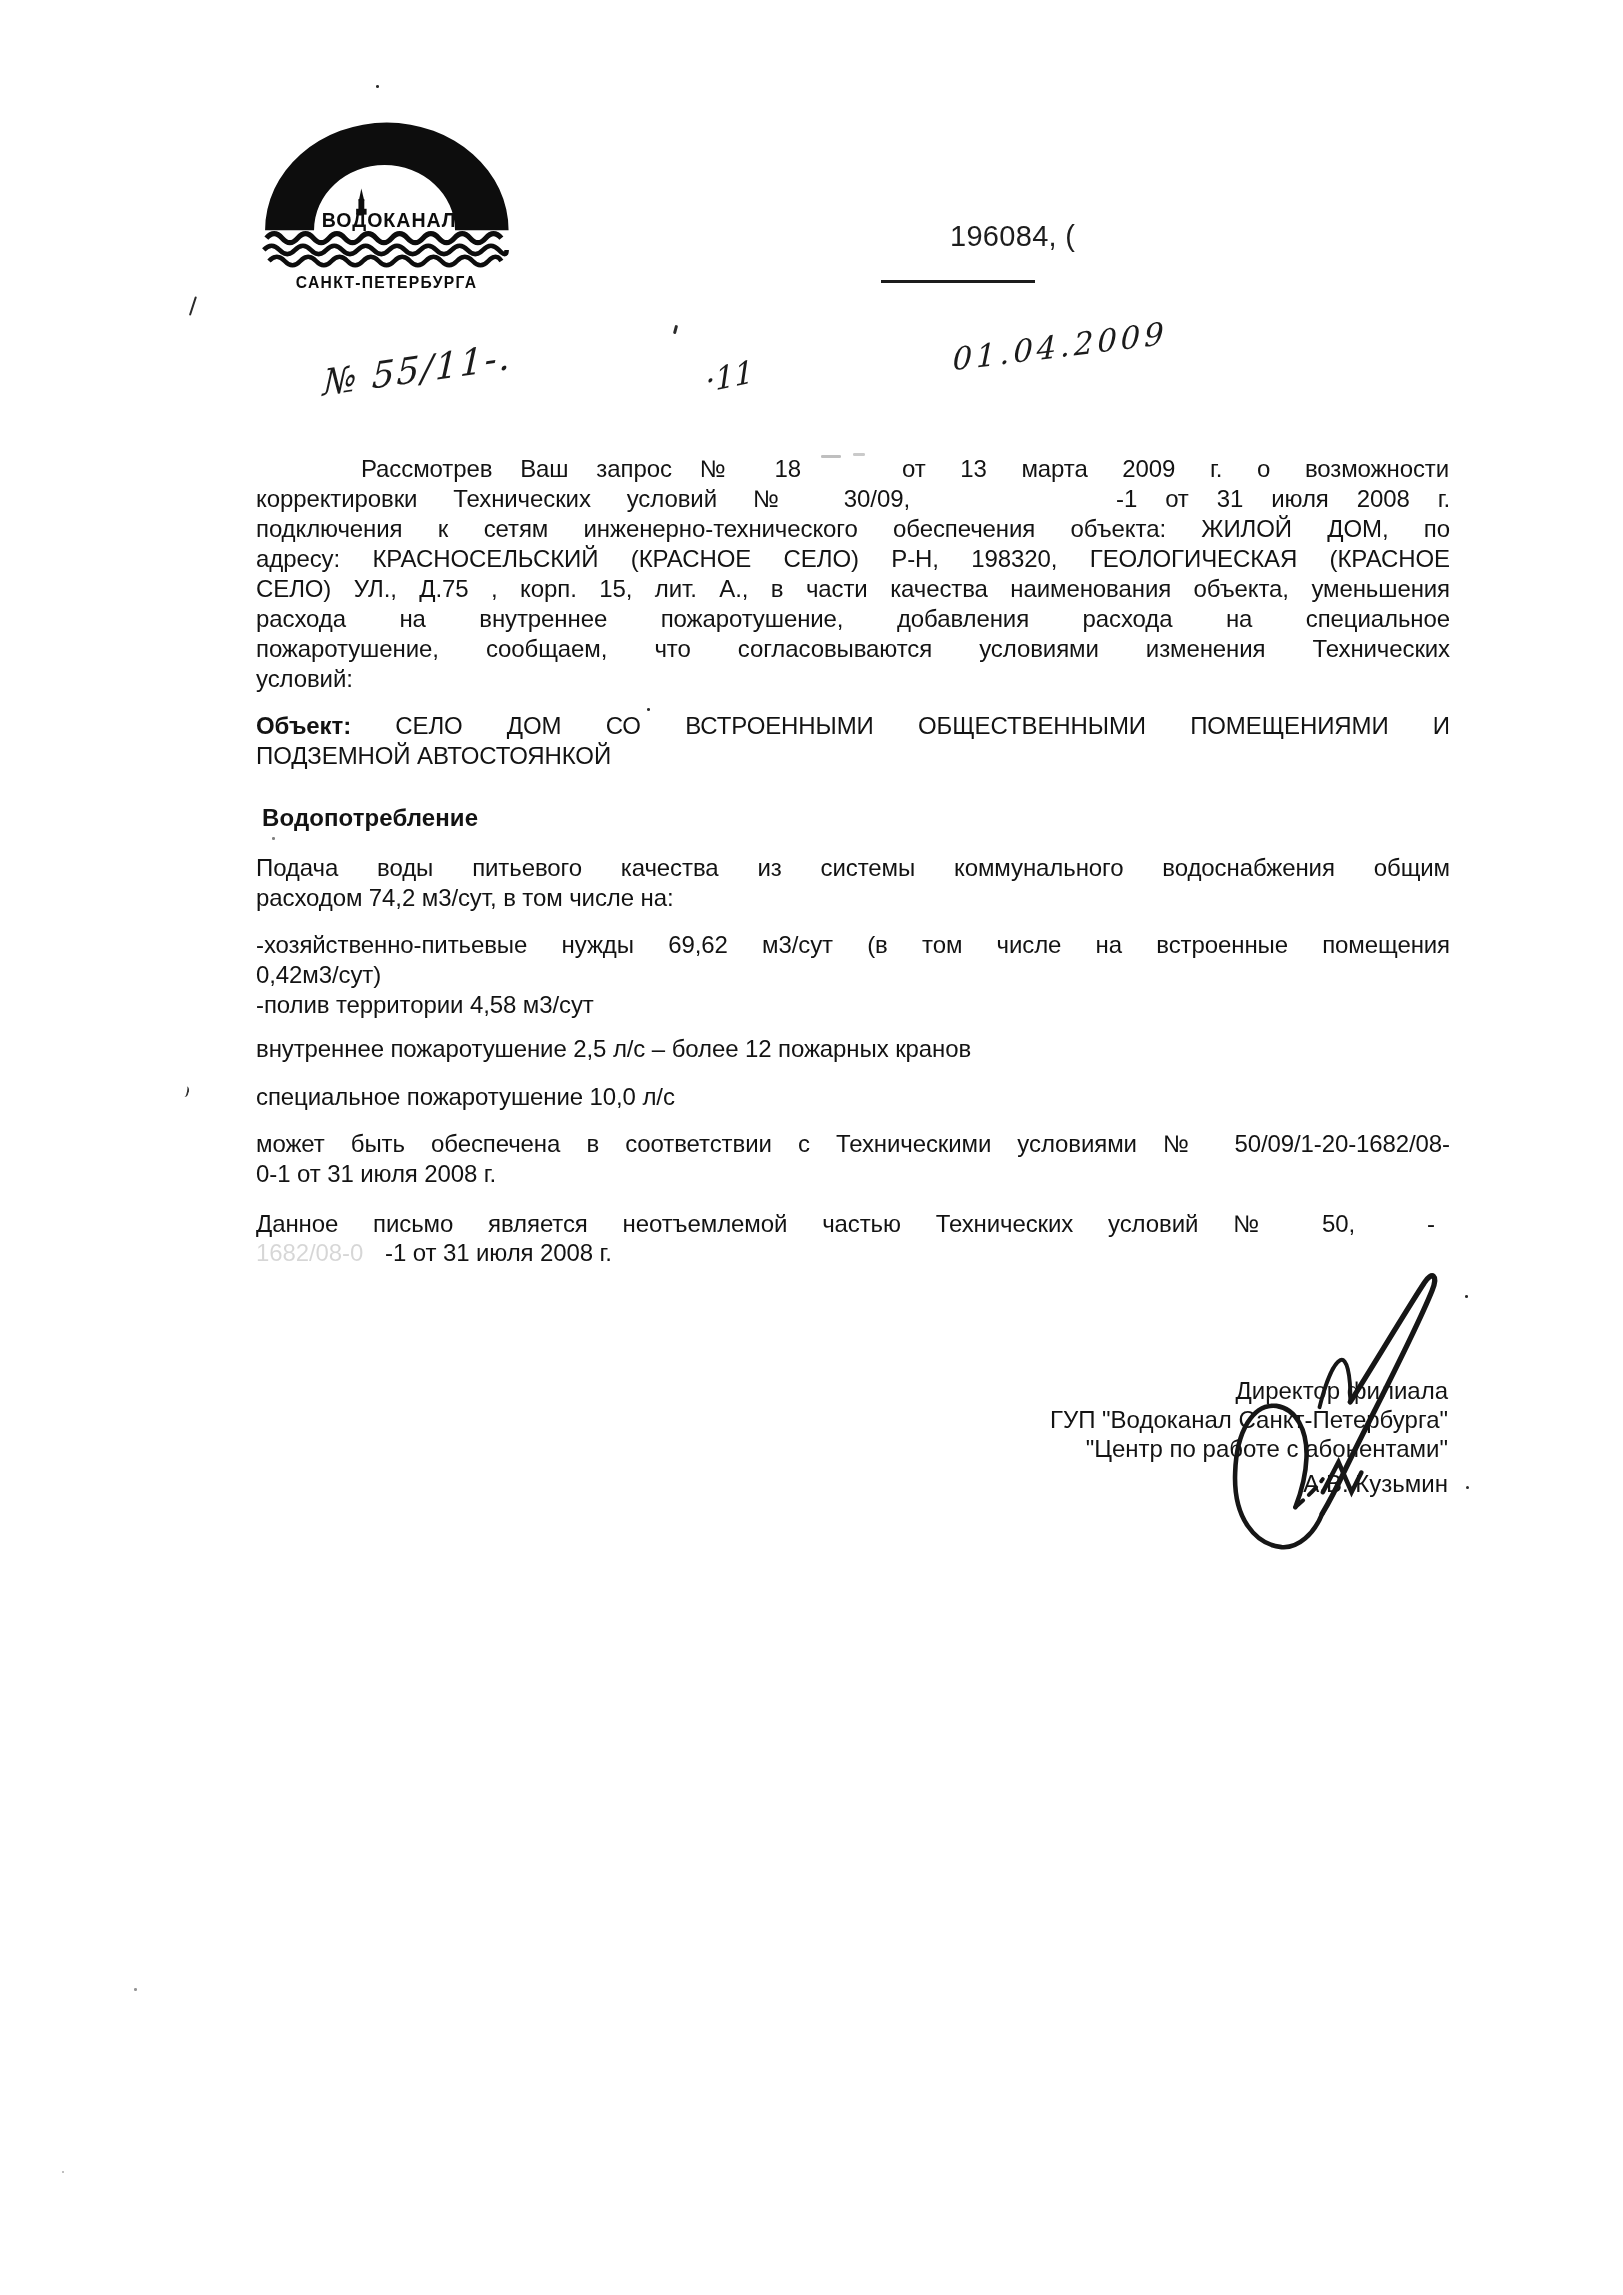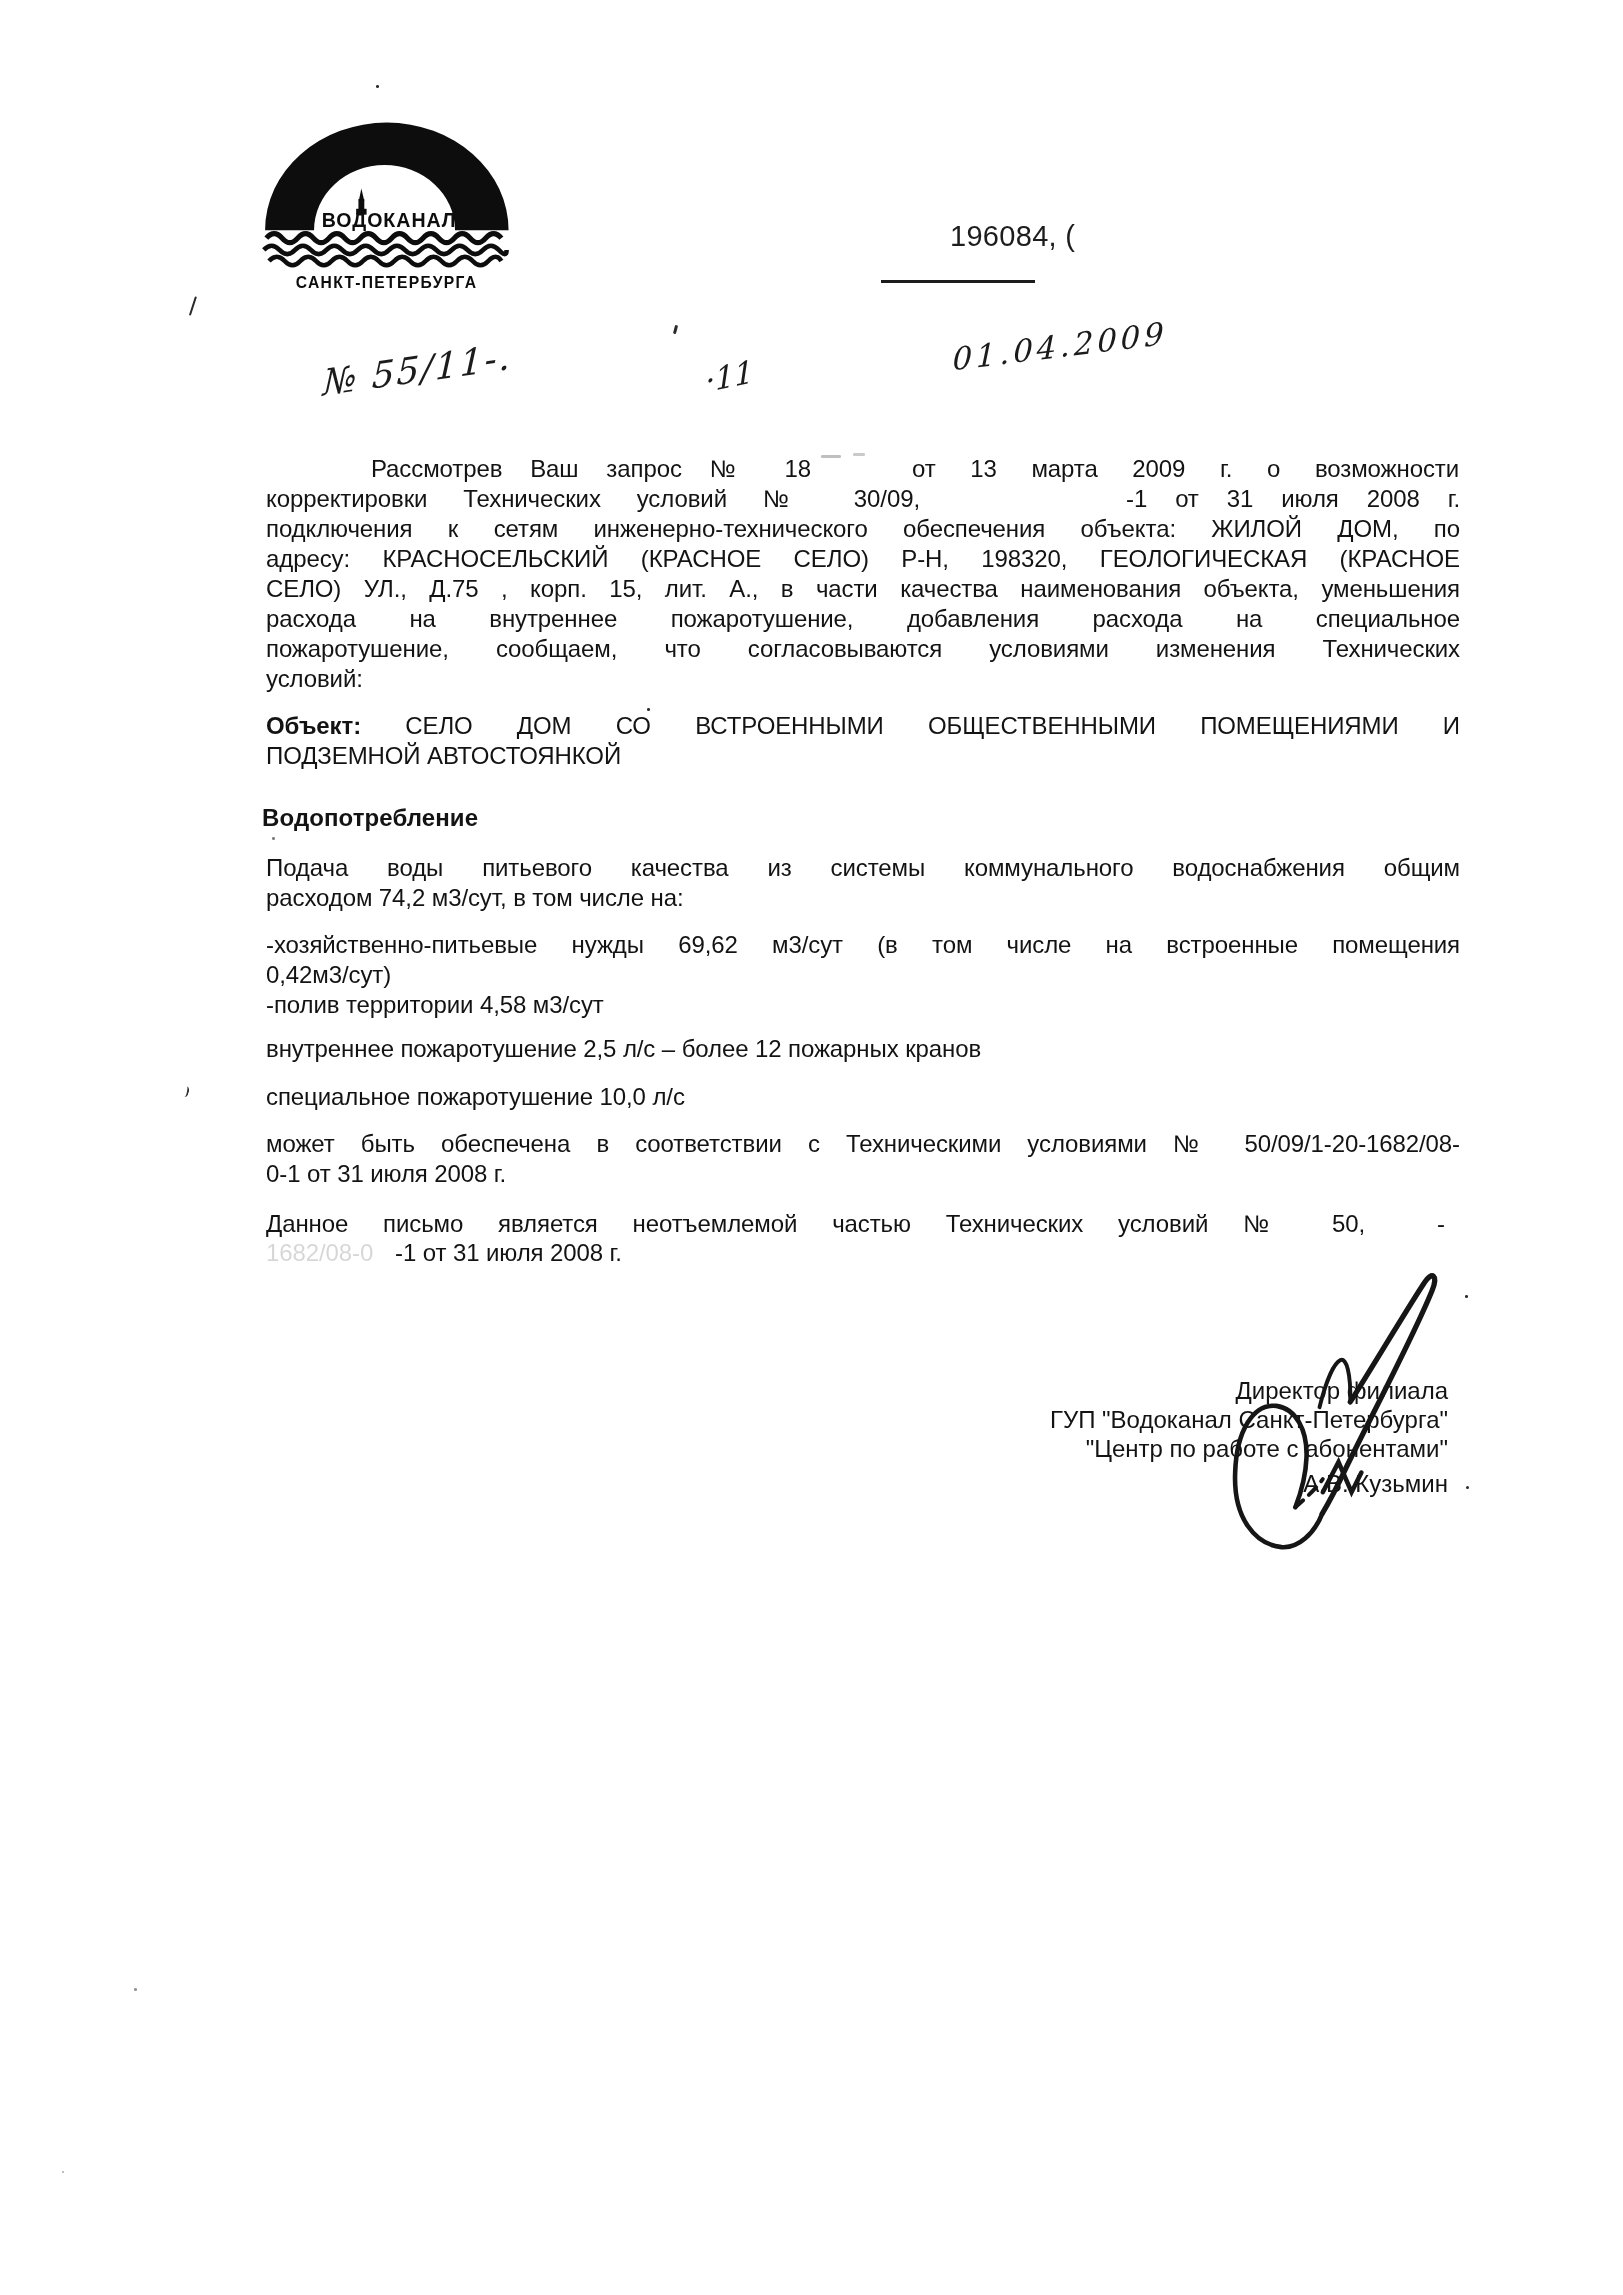--- a/index.html
+++ b/index.html
@@ -10,21 +10,21 @@
   
   #logo{position:absolute;left:262px;top:120px;width:249px;height:173px;}
   #address{position:absolute;left:916px;top:220px;font-size:29px;letter-spacing:0.3px;color:#1d1d1d;white-space:nowrap;margin-left:34px;}
   #address-rule{position:absolute;left:881px;top:280px;width:154px;height:2.6px;background:#1c1c1c;}
   
   .hw{position:absolute;font-family:"DejaVu Serif",serif;font-style:italic;color:#1b1b1b;white-space:nowrap;}
   #hw-number{left:322px;top:349px;font-size:36px;letter-spacing:2px;transform:rotate(-8deg) skewX(-10deg);}
   #hw-extra{left:705px;top:358px;font-size:31px;transform:rotate(-12deg) skewX(-10deg);}
   #hw-date{left:952px;top:328px;font-size:31px;letter-spacing:3.9px;transform:rotate(-7deg) skewX(-8deg);}
   
-  .p{position:absolute;left:266px;width:1194px;}
+  .p{position:absolute;left:256px;width:1194px;}
   .ln{position:relative;height:30px;line-height:30px;font-size:24px;letter-spacing:-0.1px;white-space:normal;}
   .jl{text-align:justify;text-align-last:justify;}
   .sg{position:absolute;top:0;height:30px;line-height:30px;display:inline-block;text-align:justify;text-align-last:justify;}
   .bold{font-weight:bold;}
   .h44{height:29px;line-height:29px;}
   #heading{position:absolute;left:262px;top:804px;font-size:24px;font-weight:bold;letter-spacing:0.1px;text-align:right;}
   .ghost{opacity:0.17;}
   
   #sig-block{position:absolute;right:175px;top:1376px;text-align:right;font-size:24px;line-height:29px;color:#131313;}
   #sig-name{margin-top:5.9px;}

